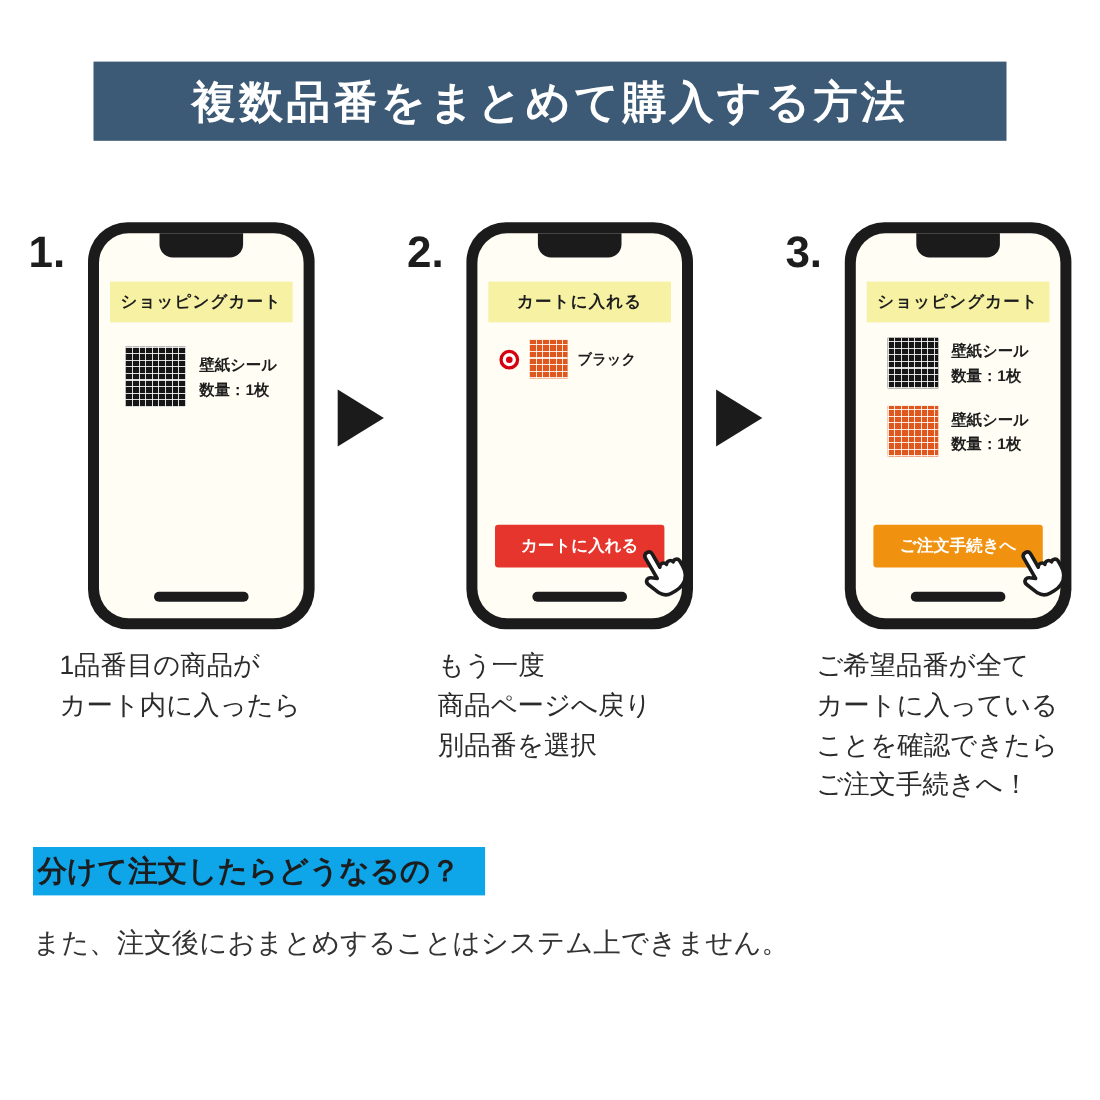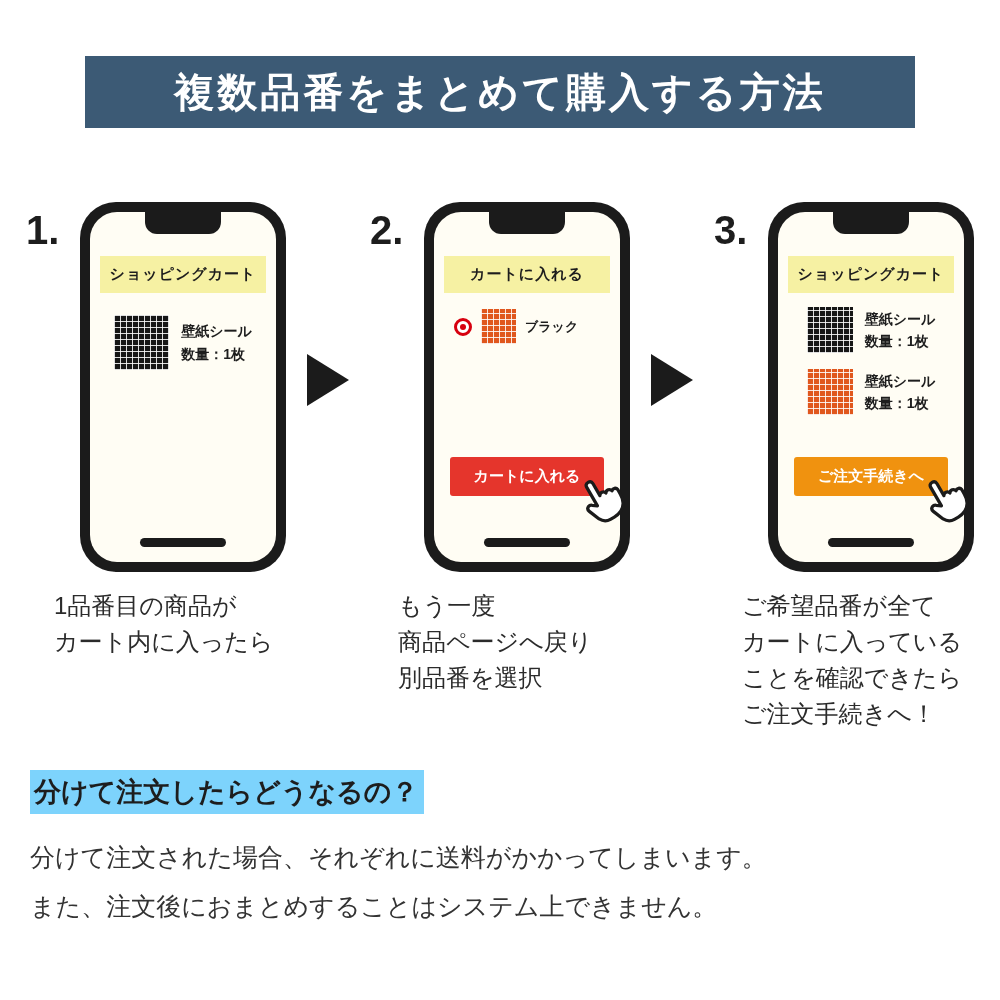--- a/index.html
+++ b/index.html
@@ -13,21 +13,21 @@
   
   .steps { margin-top:74px; padding:0 26px; display:flex; justify-content:space-between; align-items:flex-start; }
   .step { display:grid; grid-template-columns:54px 206px; }
   .step-num { font-size:40px; font-weight:bold; color:#1d1d1d; line-height:1; margin-top:8px; }
   .caption { grid-column:1/3; padding-left:28px; margin-top:16px; font-size:24px; line-height:1.5; white-space:pre-line; color:#2b2b2b; }
 
   .arrow { width:0; height:0; border-left:42px solid #1b1b1b; border-top:26px solid transparent; border-bottom:26px solid transparent; margin-top:152px; }
 
   
   .phone { width:206px; height:370px; background:#1b1b1b; border-radius:36px; padding:10px; position:relative; }
-  .screen { width:100%; height:100%; background:#fffdf4; border-radius:27px; position:relative; display:flex; flex-direction:column; padding:44px 10px 40px; }
+  .screen { width:100%; height:100%; background:#fffdf4; border-radius:27px; position:relative; display:flex; flex-direction:column; padding:44px 10px 20px; }
   .notch { position:absolute; top:0; left:50%; transform:translateX(-50%); width:76px; height:22px; background:#1b1b1b; border-radius:0 0 12px 12px; }
   .home-bar { position:absolute; bottom:15px; left:50%; transform:translateX(-50%); width:86px; height:9px; background:#1b1b1b; border-radius:5px; }
 
   .phone-header { background:#f6f1a3; text-align:center; font-weight:bold; font-size:15px; padding:9px 0; letter-spacing:1px; color:#1d1d1d; }
 
   
   .swatch { flex:0 0 auto; display:inline-block;
     background-image:
       repeating-linear-gradient(0deg, rgba(255,255,255,.85) 0 1px, transparent 1px 6px),
       repeating-linear-gradient(90deg, rgba(255,255,255,.85) 0 1px, transparent 1px 6px); }
@@ -53,21 +53,21 @@
   .btn-wrap { margin-top:auto; position:relative; padding:0 6px 0; }
   .btn { display:block; width:100%; padding:10px 0; text-align:center; color:#fff; font-weight:bold; font-size:15px; border-radius:3px; border:none; }
   .btn-red { background:#e5352c; }
   .btn-orange { background:#f0920f; }
 
   .hand { position:absolute; right:-22px; bottom:-34px; width:58px; height:58px; z-index:5; }
 
   
   .note { margin:38px 30px 0; }
   .note-heading { font-size:27px; font-weight:bold; color:#1d1d1d; }
-  .note-heading .hl { display:inline-block; background:#7dd3fc; padding:4px 6px 4px 4px; }
+  .note-heading .hl { display:inline-block; background:#0ea5e9; padding:4px 23px 4px 4px; }
   .note p { font-size:25px; color:#333; margin-top:26px; line-height:1.4; }
   .note p + p { margin-top:14px; }
 </style>
 </head>
 <body>
 
 <div class="page">
 
   <header class="banner">
     <h1>複数品番をまとめて購入する方法</h1>
@@ -170,17 +170,16 @@
 ことを確認できたら
 ご注文手続きへ！</p>
     </section>
 
   </main>
 
   <section class="note">
     <h2 class="note-heading">
       <span class="hl">分けて注文したらどうなるの？</span>
     </h2>
-    <p>分けて注文された場合、それぞれに送料がかかってしまいます。</p>
     <p>また、注文後におまとめすることはシステム上できません。</p>
   </section>
 
 </div>
 
 </body></html>

